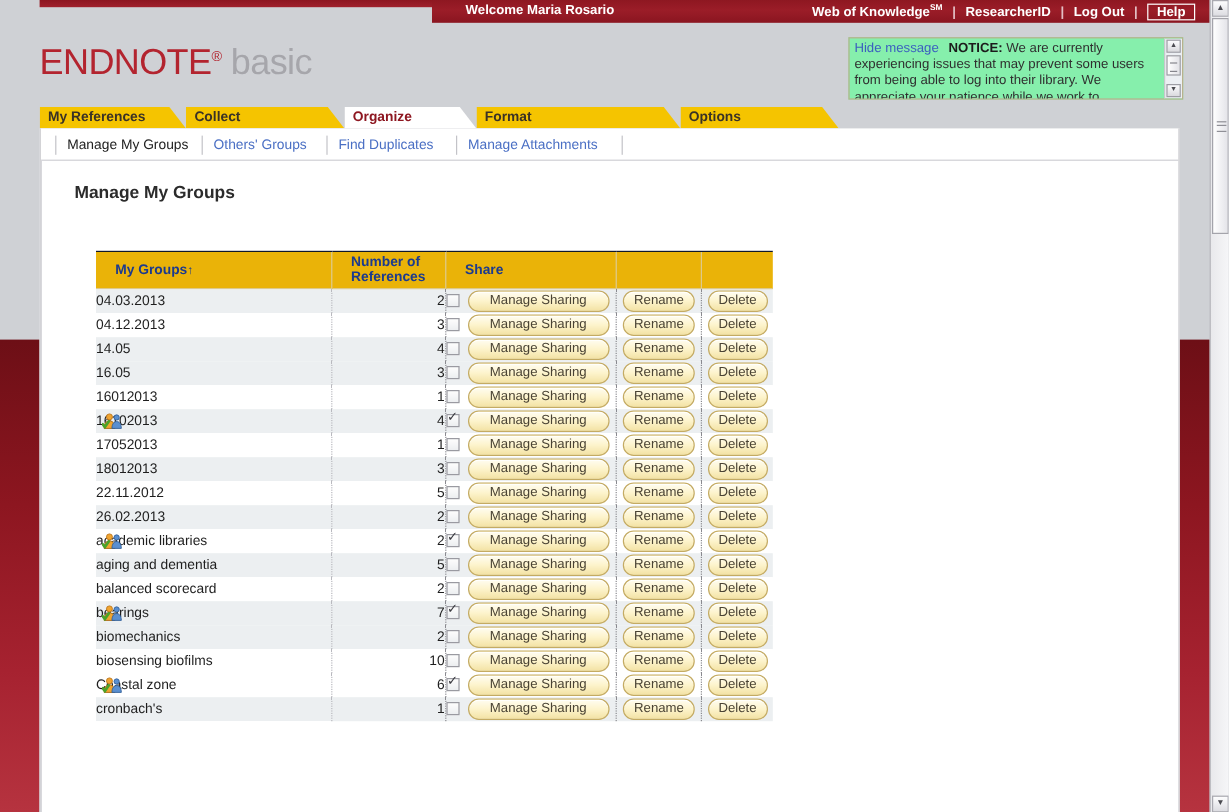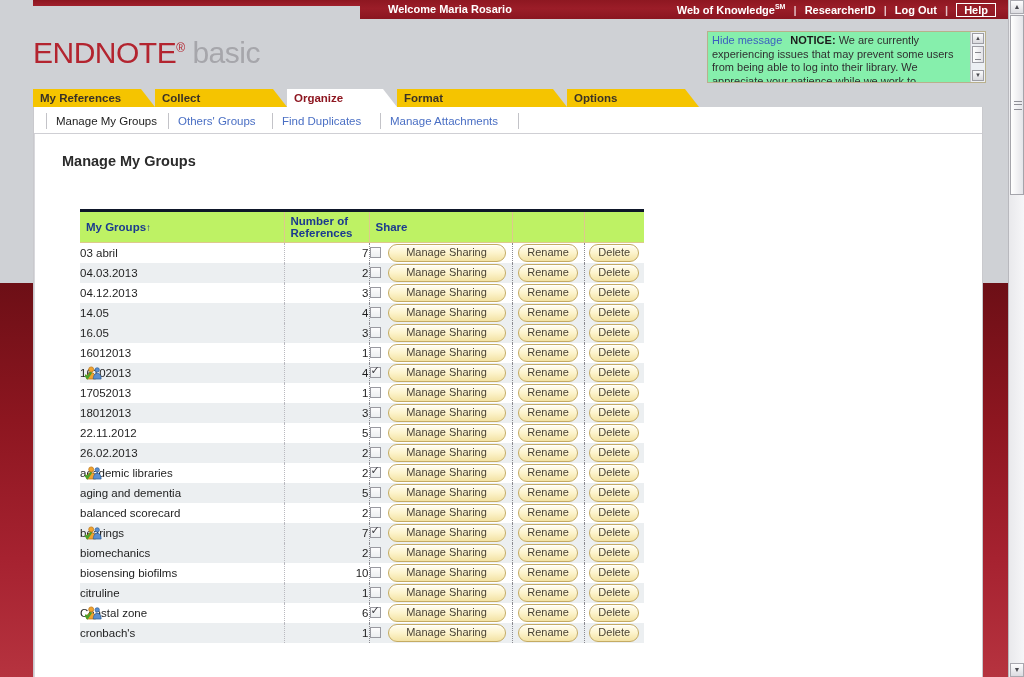--- a/index.html
+++ b/index.html
@@ -191,26 +191,26 @@
   }
 
   
   table.groups {
     position: absolute; left: 45px; top: 75px;
     width: 564px;
     border-collapse: collapse;
     font-size: 11.5px;
   }
   table.groups th {
-    background: #bef264;
-    border-top: 3px solid #0f172a;
+    background: #eab308;
+    border-top: 1px solid #0f172a;
     border-bottom: 1px solid #ddc98b;
     color: #1b3a8f; font-weight: bold;
     font-size: 11.5px;
-    padding: 3px 6px;
+    padding: 3px 16px;
     text-align: left;
     vertical-align: middle;
     height: 26px;
     box-sizing: border-box;
   }
   th.c-name  { width: 204px; padding-left: 26px; }
   th.c-num   { width: 85px; color: #1b1b1b; border-left: 1px solid #ddc98b; line-height: 12px; }
   th.c-share { width: 143px; color: #1b1b1b; border-left: 1px solid #ddc98b; }
   th.c-ren   { width: 72px; border-left: 1px solid #ddc98b; }
   th.c-del   { width: 60px; border-left: 1px solid #ddc98b; }
@@ -349,27 +349,20 @@
         <thead>
           <tr>
             <th class="c-name"><span>My Groups</span><span class="sort-arrow">↑</span></th>
             <th class="c-num"><span>Number of</span><br><span>References</span></th>
             <th class="c-share">Share</th>
             <th class="c-ren"></th>
             <th class="c-del"></th>
           </tr>
         </thead>
         <tbody id="tbody">
-            <tr class="r-odd">
-              <td class="t-name"><span>03 abril</span></td>
-              <td class="t-num">7</td>
-              <td class="t-share"><input type="checkbox" class="cb" style=""><span class="btn ms">Manage Sharing</span></td>
-              <td class="t-ren"><span class="btn rn">Rename</span></td>
-              <td class="t-del"><span class="btn dl">Delete</span></td>
-            </tr>
             <tr class="r-even">
               <td class="t-name"><span>04.03.2013</span></td>
               <td class="t-num">2</td>
               <td class="t-share"><input type="checkbox" class="cb" style=""><span class="btn ms">Manage Sharing</span></td>
               <td class="t-ren"><span class="btn rn">Rename</span></td>
               <td class="t-del"><span class="btn dl">Delete</span></td>
             </tr>
             <tr class="r-odd">
               <td class="t-name"><span>04.12.2013</span></td>
               <td class="t-num">3</td>
@@ -489,27 +482,20 @@
               <td class="t-ren"><span class="btn rn">Rename</span></td>
               <td class="t-del"><span class="btn dl">Delete</span></td>
             </tr>
             <tr class="r-odd">
               <td class="t-name"><span>biosensing biofilms</span></td>
               <td class="t-num">10</td>
               <td class="t-share"><input type="checkbox" class="cb" style=""><span class="btn ms">Manage Sharing</span></td>
               <td class="t-ren"><span class="btn rn">Rename</span></td>
               <td class="t-del"><span class="btn dl">Delete</span></td>
             </tr>
-            <tr class="r-even">
-              <td class="t-name"><span>citruline</span></td>
-              <td class="t-num">1</td>
-              <td class="t-share"><input type="checkbox" class="cb" style=""><span class="btn ms">Manage Sharing</span></td>
-              <td class="t-ren"><span class="btn rn">Rename</span></td>
-              <td class="t-del"><span class="btn dl">Delete</span></td>
-            </tr>
             <tr class="r-odd">
               <td class="t-name"><svg class="share-ico" viewBox="0 0 17 14">
                   <circle cx="6.2" cy="3.4" r="2.5" fill="#f0a430" stroke="#b9741a" stroke-width="0.7"></circle>
                   <path d="M1.7 13 C1.7 8.6 3.8 6.7 6.2 6.7 C8.6 6.7 10.7 8.6 10.7 13 Z" fill="#f5b councilor"></path>
                   <path d="M1.7 13 C1.7 8.6 3.8 6.7 6.2 6.7 C8.6 6.7 10.7 8.6 10.7 13 Z" fill="#f0a430" stroke="#b9741a" stroke-width="0.7"></path>
                   <circle cx="12.2" cy="3.9" r="2.2" fill="#5a8fd0" stroke="#2d5c96" stroke-width="0.7"></circle>
                   <path d="M8.3 13 C8.3 9.1 10.1 7.3 12.2 7.3 C14.4 7.3 16.1 9.1 16.1 13 Z" fill="#5a8fd0" stroke="#2d5c96" stroke-width="0.7"></path>
                   <path d="M0.6 9.6 L2.4 11.8 L5.6 7.2" stroke="#4aa32a" stroke-width="2.3" fill="none" stroke-linecap="round"></path>
                 </svg><span>Coastal zone</span></td>
               <td class="t-num">6</td>

